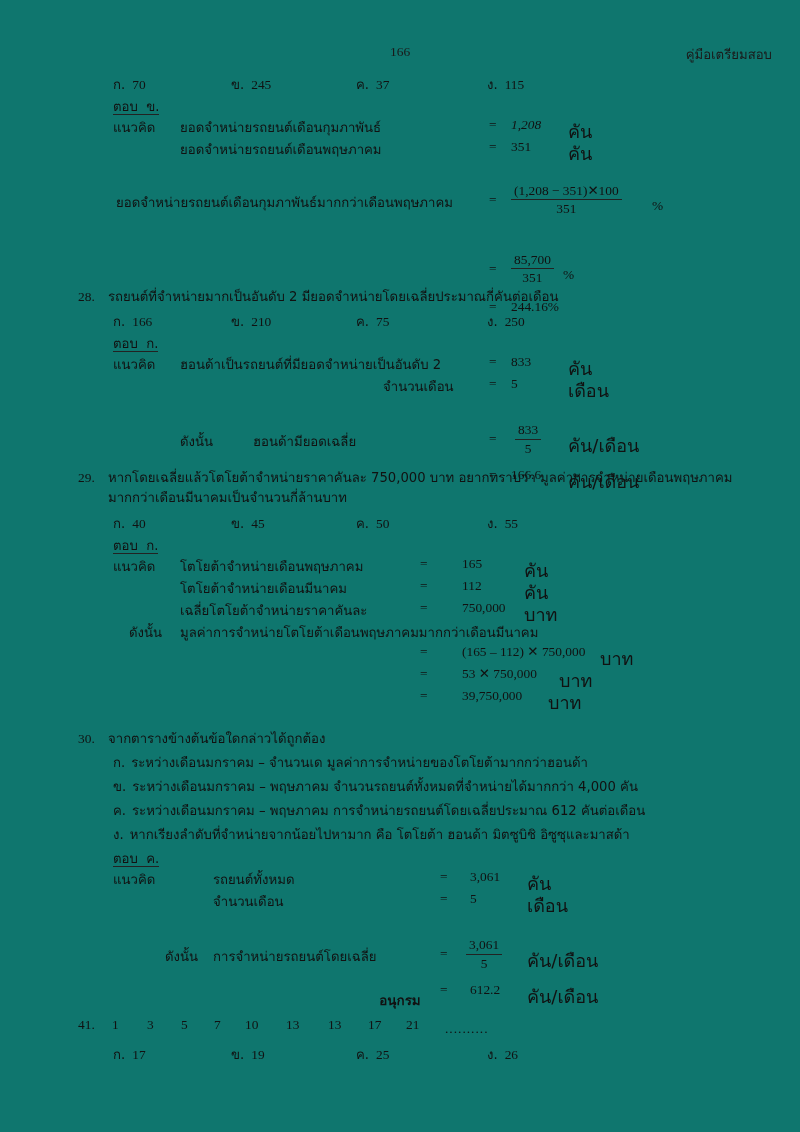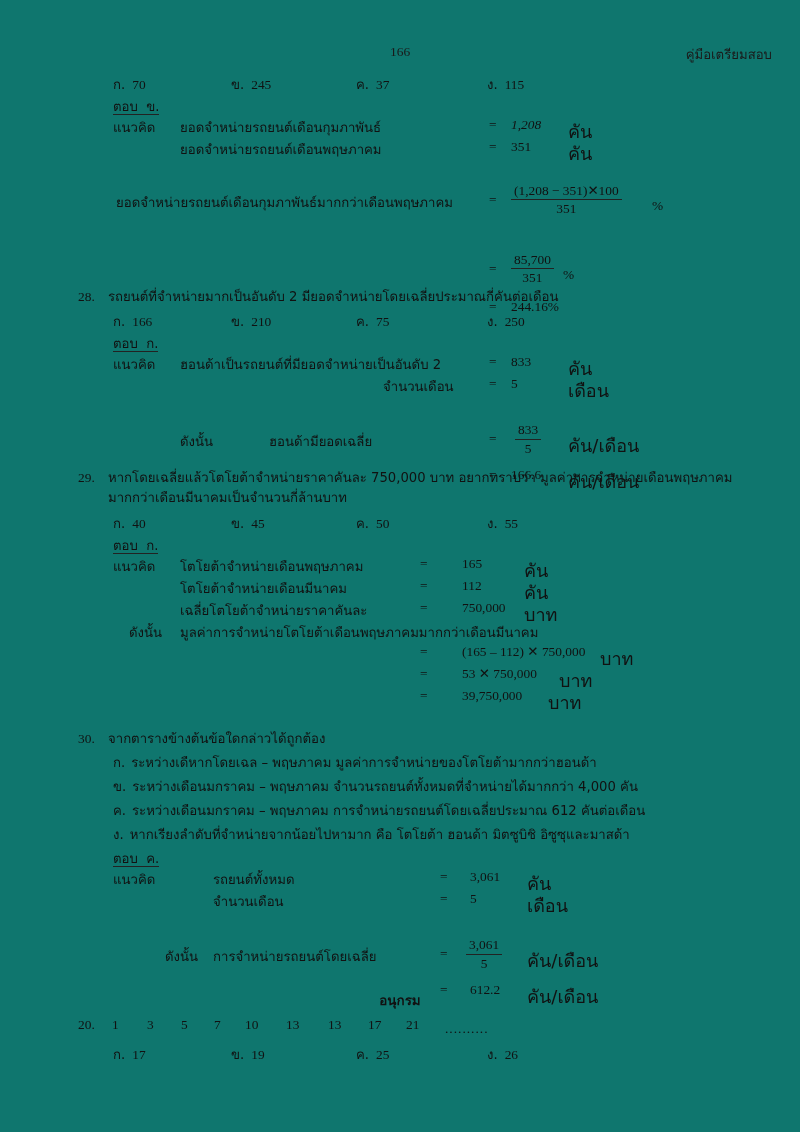--- a/index.html
+++ b/index.html
@@ -302,21 +302,21 @@
         <span class="unit" style="left:568px;">คัน</span>
       </div>
       <div class="row">
         <span class="desc" style="left:383px;">จำนวนเดือน</span>
         <span class="eq" style="left:489px;">=</span>
         <span class="val" style="left:511px;">5</span>
         <span class="unit" style="left:568px;">เดือน</span>
       </div>
       <div class="row tall">
         <span class="desc" style="left:180px; top:10px;">ดังนั้น</span>
-        <span class="desc" style="left:269px; top:10px;">ฮอนด้ามียอดเฉลี่ย</span>
+        <span class="desc" style="left:253px; top:10px;">ฮอนด้ามียอดเฉลี่ย</span>
         <span class="eq" style="left:489px; top:10px;">=</span>
         <span class="frac-wrap" style="left:515px; top:10px;">
           <span class="frac">
             <span class="top">833</span>
             <span class="bar"></span>
             <span class="bot">5</span>
           </span>
         </span>
         <span class="unit" style="left:568px; top:10px;">คัน/เดือน</span>
       </div>
@@ -384,21 +384,21 @@
       </div>
     </div>
   </div>
 
   <div class="q-block" style="top:729px;">
     <div class="q-head">
       <span class="q-num">30.</span>
       <span class="q-text">จากตารางข้างต้นข้อใดกล่าวได้ถูกต้อง</span>
     </div>
     <div class="opt-row" style="margin-top:3px;">
-      <span class="olab">ก.</span><span>ระหว่างเดืหากโดยเฉล – พฤษภาคม  มูลค่าการจำหน่ายของโตโยต้ามากกว่าฮอนด้า</span>
+      <span class="olab">ก.</span><span>ระหว่างเดือนมกราคม – จำนวนเด  มูลค่าการจำหน่ายของโตโยต้ามากกว่าฮอนด้า</span>
     </div>
     <div class="opt-row">
       <span class="olab">ข.</span><span>ระหว่างเดือนมกราคม – พฤษภาคม  จำนวนรถยนต์ทั้งหมดที่จำหน่ายได้มากกว่า  4,000  คัน</span>
     </div>
     <div class="opt-row">
       <span class="olab">ค.</span><span>ระหว่างเดือนมกราคม – พฤษภาคม  การจำหน่ายรถยนต์โดยเฉลี่ยประมาณ  612  คันต่อเดือน</span>
     </div>
     <div class="opt-row">
       <span class="olab">ง.</span><span>หากเรียงลำดับที่จำหน่ายจากน้อยไปหามาก  คือ  โตโยต้า  ฮอนด้า  มิตซูบิชิ  อิซูซุและมาสด้า</span>
     </div>
@@ -437,21 +437,21 @@
         <span class="val" style="left:470px;">612.2</span>
         <span class="unit" style="left:527px;">คัน/เดือน</span>
       </div>
     </div>
   </div>
 
   <div class="section-title" style="top:990px;">อนุกรม</div>
 
   <div class="q-block" style="top:1017px;">
     <div class="seq">
-      <span class="sq-num" style="left:78px;">20.</span>
+      <span class="sq-num" style="left:78px;">41.</span>
       <span class="sq-num" style="left:112px;">1</span>
       <span class="sq-num" style="left:147px;">3</span>
       <span class="sq-num" style="left:181px;">5</span>
       <span class="sq-num" style="left:214px;">7</span>
       <span class="sq-num" style="left:245px;">10</span>
       <span class="sq-num" style="left:286px;">13</span>
       <span class="sq-num" style="left:328px;">13</span>
       <span class="sq-num" style="left:368px;">17</span>
       <span class="sq-num" style="left:406px;">21</span>
       <span class="dots" style="left:445px; top:4px;">..........</span>

